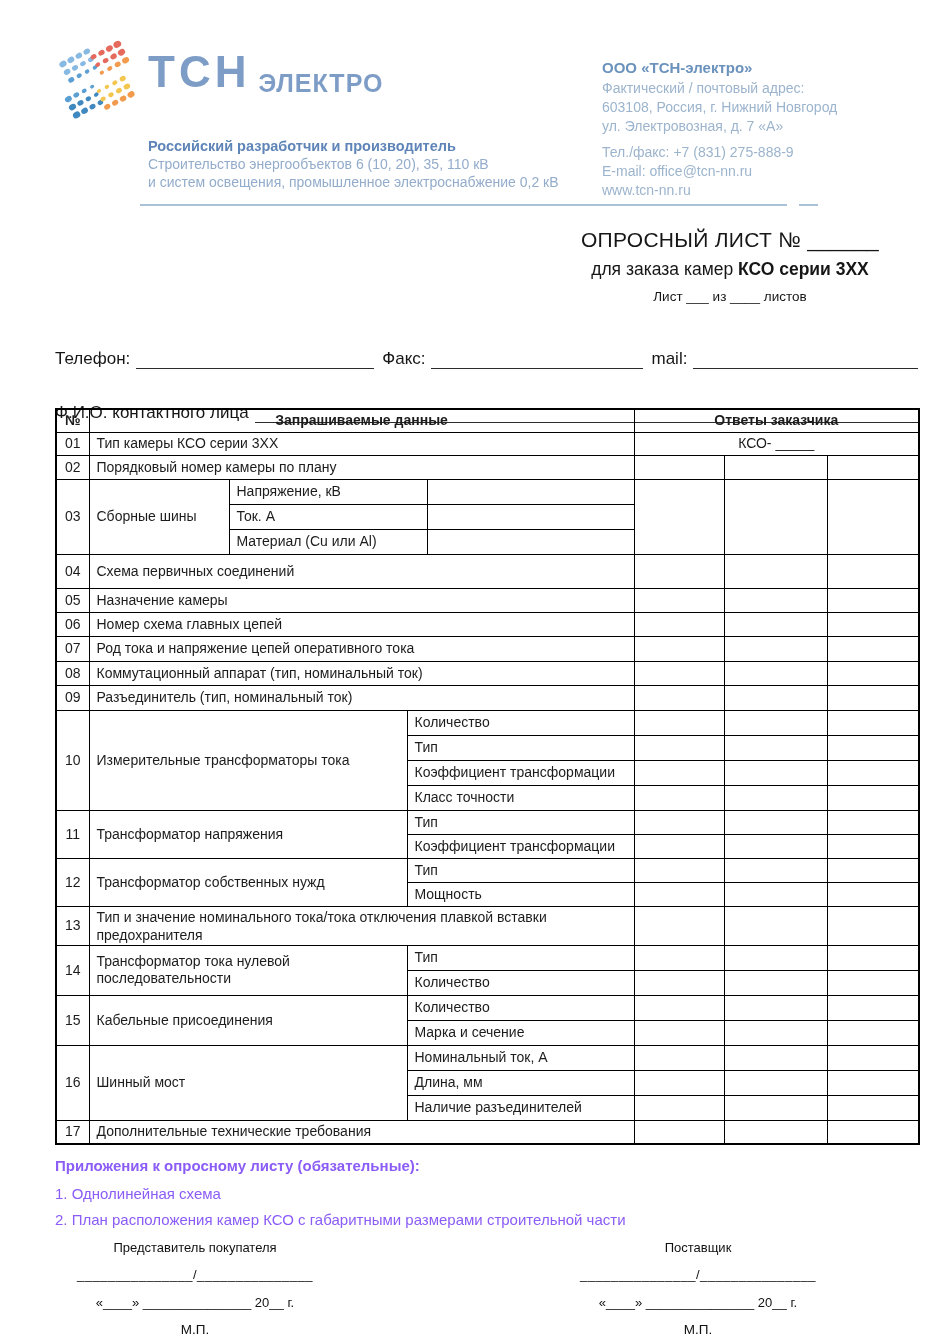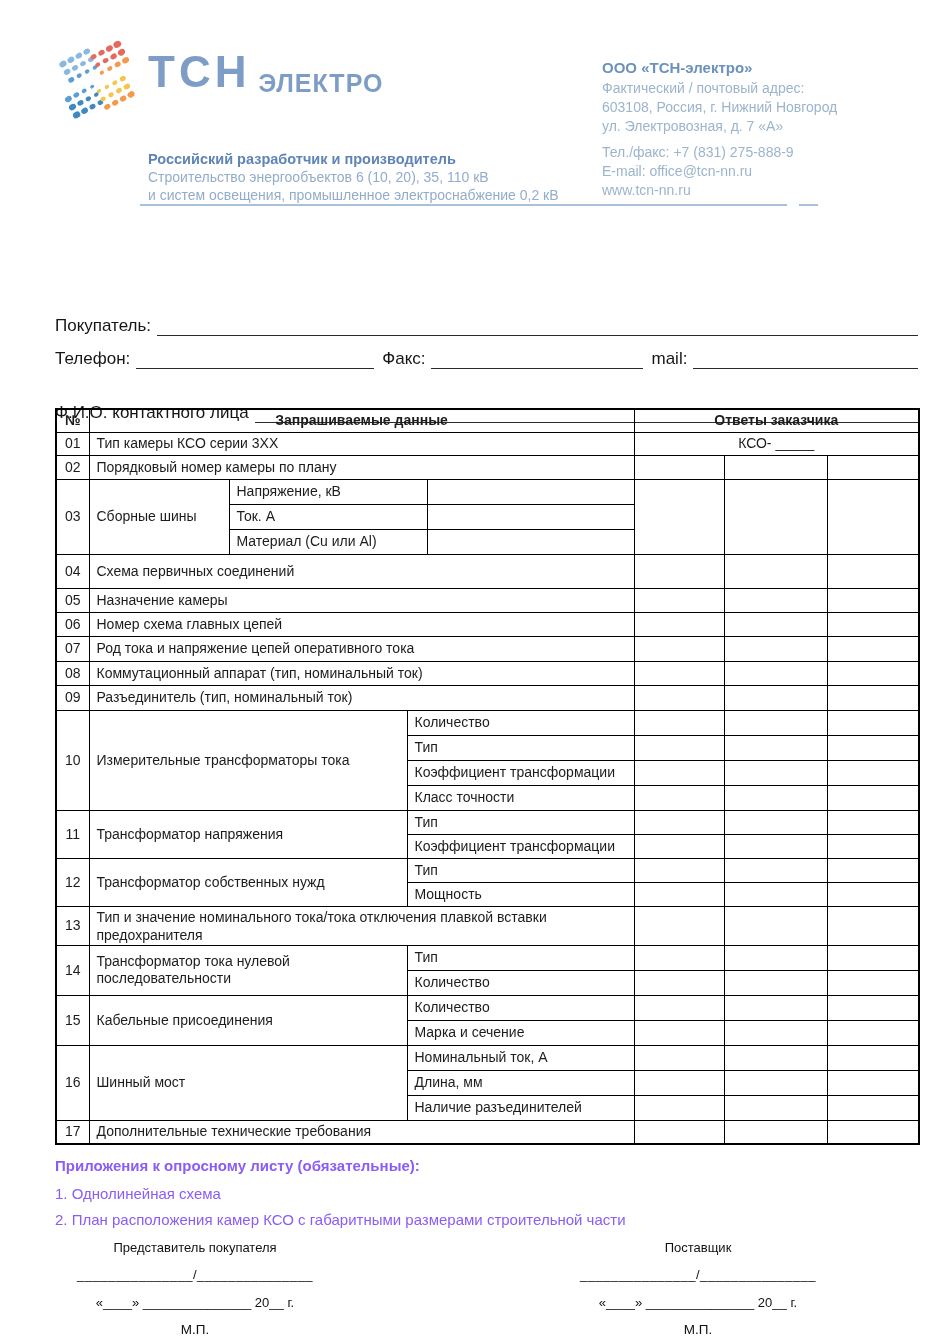--- a/index.html
+++ b/index.html
@@ -4,21 +4,21 @@
 <style>
   * { margin:0; padding:0; box-sizing:border-box; }
   body { background:#888; font-family:"Liberation Sans","DejaVu Sans",sans-serif; }
   .page { position:relative; width:944px; height:1337px; background:#ffffff; margin:0 auto; overflow:hidden; color:#1a1a1a; }
 
   
   .logo-svg { position:absolute; left:52px; top:36px; width:90px; height:90px; }
   .brand { position:absolute; left:148px; top:46px; display:flex; align-items:flex-end; color:#7e9dc6; }
   .brand-main { font-size:44px; font-weight:bold; letter-spacing:4px; line-height:52px; }
   .brand-sub { font-size:25px; font-weight:bold; letter-spacing:1px; line-height:25px; margin-left:8px; margin-bottom:2px; }
-  .tagline { position:absolute; left:148px; top:150px; line-height:18px; font-size:14px; color:#93accb; }
+  .tagline { position:absolute; left:148px; top:137px; line-height:18px; font-size:14px; color:#93accb; }
   .tagline .bold-line { font-weight:bold; font-size:14.5px; color:#5f85b8; }
   .co-block { position:absolute; left:602px; top:58px; font-size:14px; line-height:19px; color:#9cb4cd; }
   .co-name { font-weight:bold; font-size:15px; color:#6a92bc; margin-bottom:2px; }
   .co-contacts { position:absolute; left:602px; top:143px; font-size:14px; line-height:19px; color:#9cb4cd; }
   .hdr-rule { position:absolute; top:204px; left:140px; width:647px; height:2px; background:#a9c1d9; }
   .hdr-rule-dash { position:absolute; top:204px; left:799px; width:19px; height:2px; background:#a9c1d9; }
 
   
   .title-block { position:absolute; left:540px; top:228px; width:380px; text-align:center; color:#161616; }
   .title-l1 { font-size:21px; letter-spacing:0.3px; }
@@ -132,25 +132,26 @@
 
   <div class="co-contacts">
     <div>Тел./факс: +7 (831) 275-888-9</div>
     <div>E-mail: office@tcn-nn.ru</div>
     <div>www.tcn-nn.ru</div>
   </div>
 
   <div class="hdr-rule"></div>
   <div class="hdr-rule-dash"></div>
 
-
-  <div class="contact-row" style="top:316px;">
-    <span class="lab">Покупатель:</span>
-    <span class="fill grow"></span>
-  </div>
+  <div class="title-block">
+    <div class="title-l1">ОПРОСНЫЙ ЛИСТ № ______</div>
+    <div class="title-l2"><span>для заказа камер </span><b>КСО серии 3ХХ</b></div>
+    <div class="title-l3">Лист ___ из ____ листов</div>
+  </div>
+
   <div class="contact-row" style="top:349px;">
     <span class="lab">Телефон:</span>
     <span class="fill" style="width:238px;"></span>
     <span class="lab" style="padding-left:8px;">Факс:</span>
     <span class="fill" style="width:212px;"></span>
     <span class="lab" style="padding-left:8px;">mail:</span>
     <span class="fill grow"></span>
   </div>
   <div class="contact-row" style="top:403px;">
     <span class="lab">Ф.И.О. контактного лица</span>

